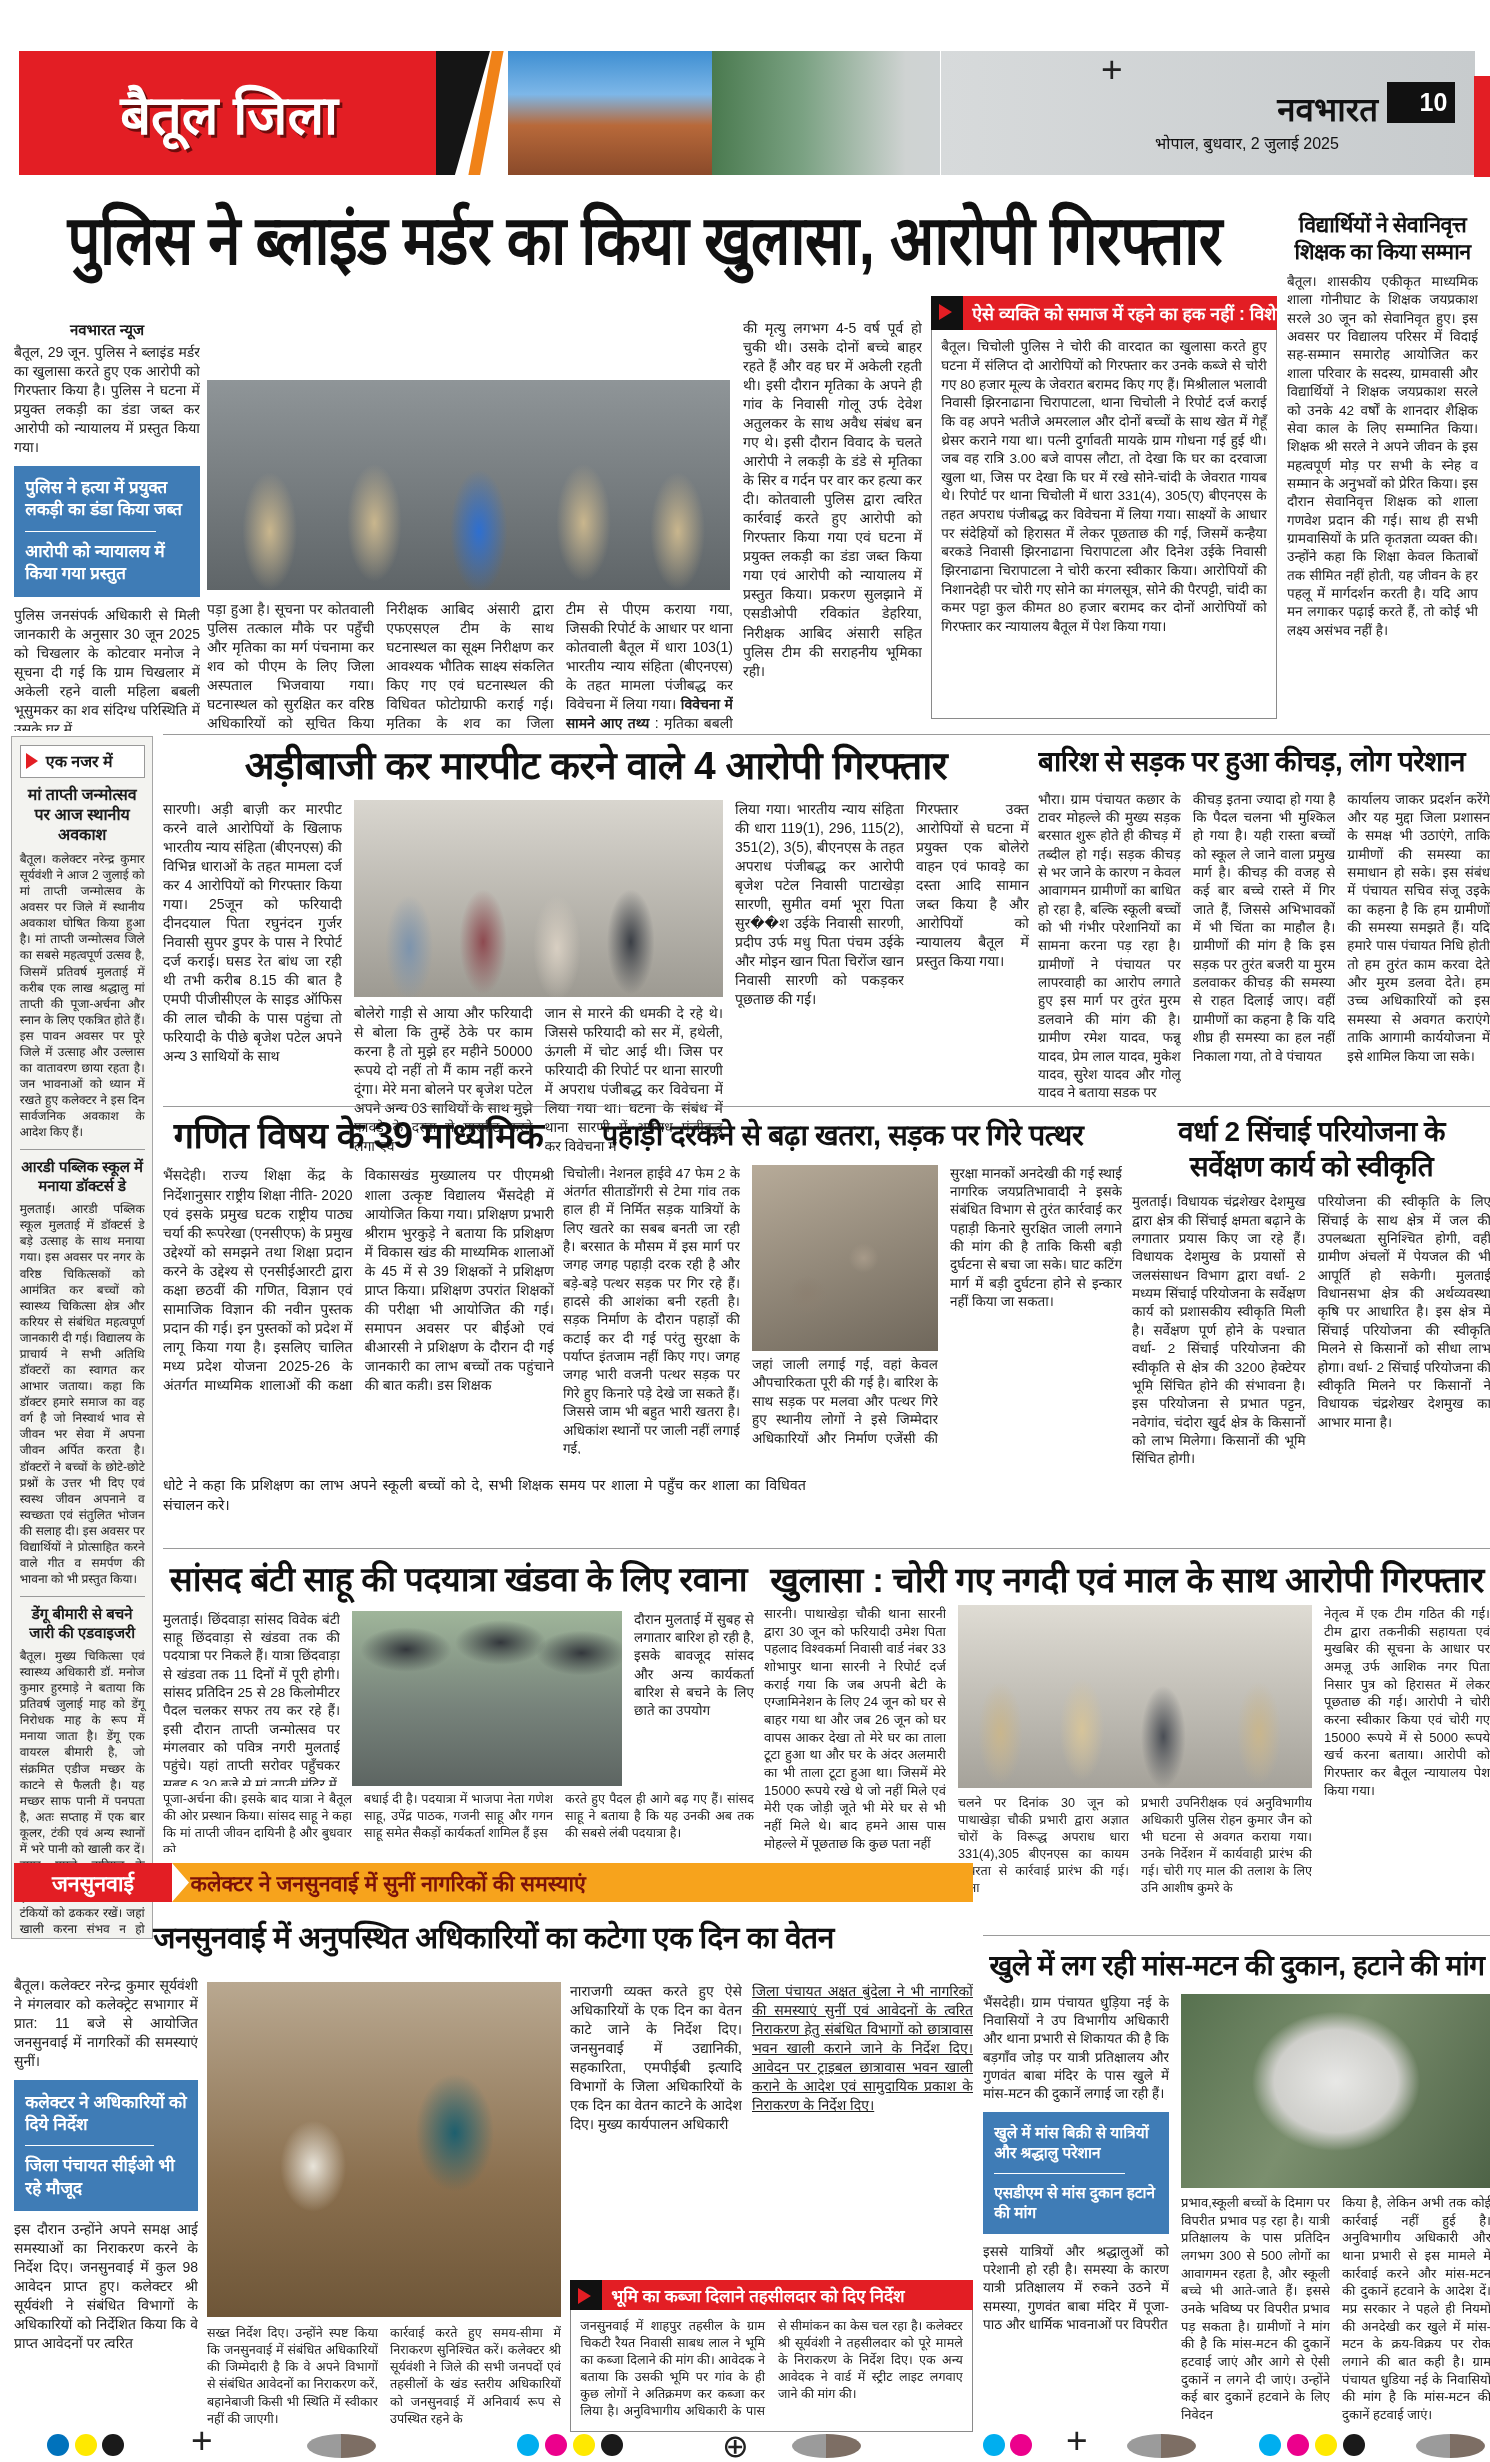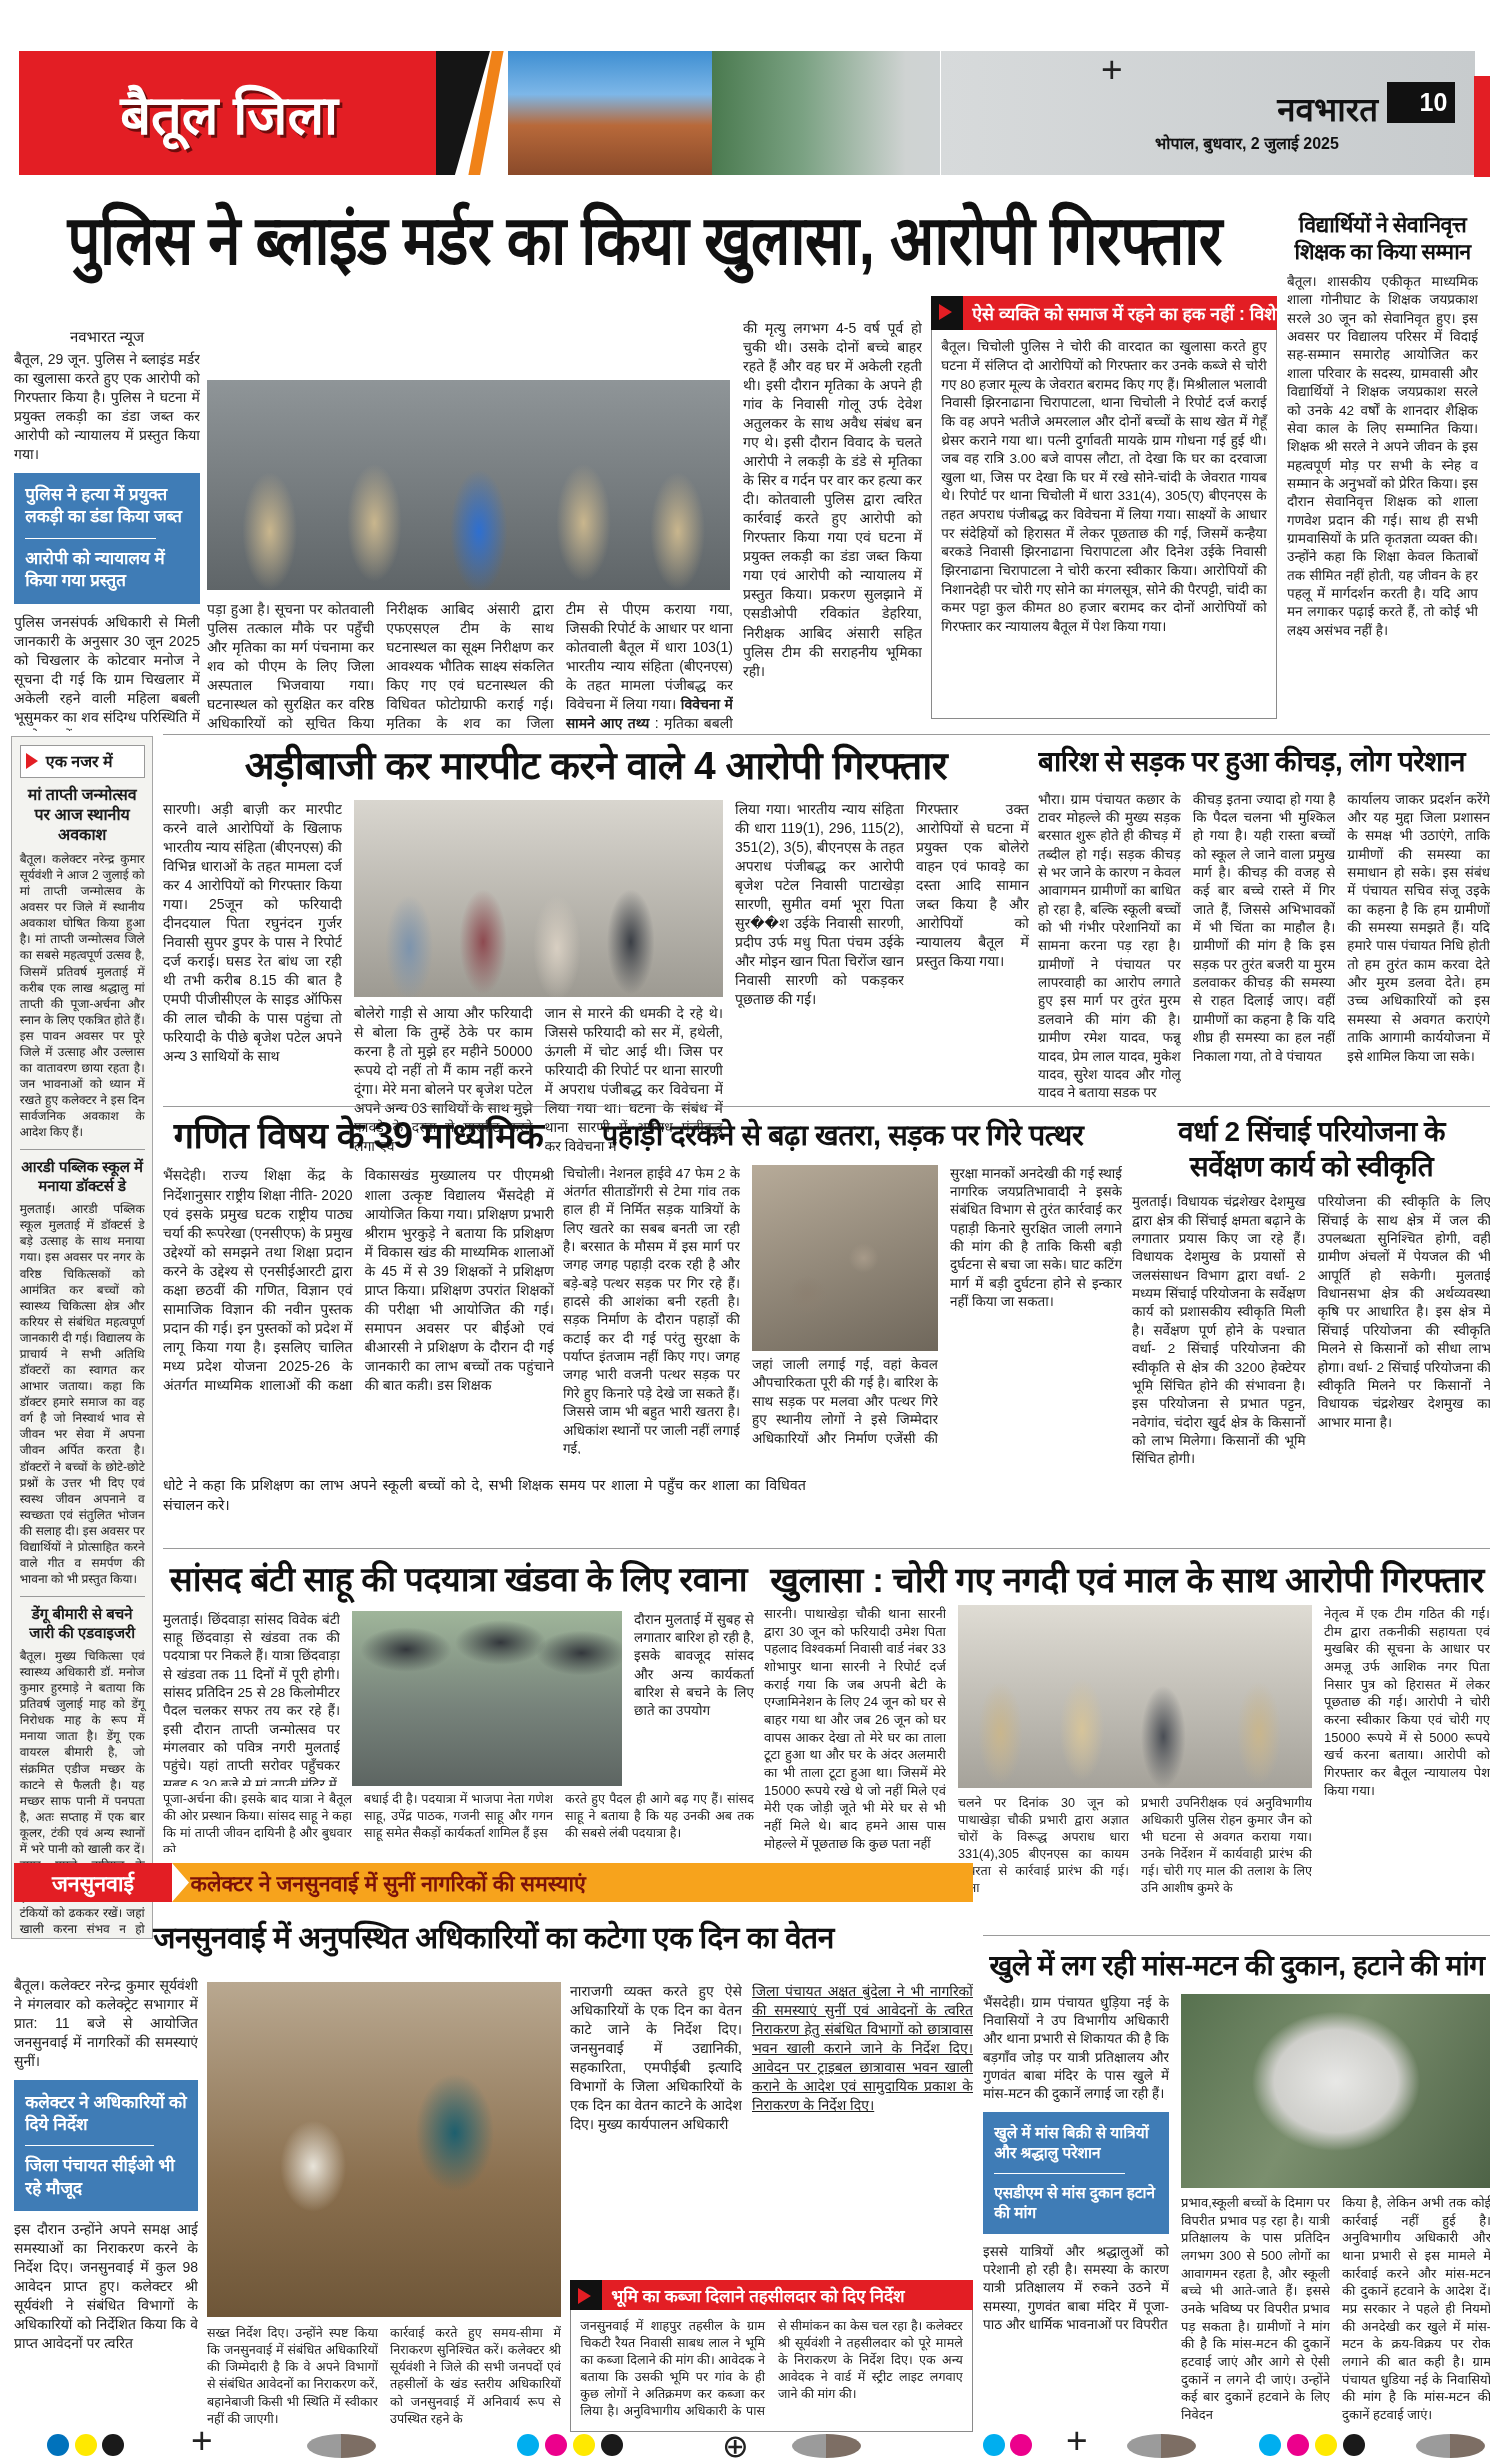--- a/index.html
+++ b/index.html
@@ -62,21 +62,21 @@
   .redbar .bar{flex:1;background:#e31e24;color:#fff;font-weight:bold;font-size:17.7px;
      display:flex;align-items:center;padding:0 9.3px;overflow:hidden;white-space:nowrap;}
   .boxbody{border:1.9px solid #8a8a8a;border-top:none;padding:8.4px 9.3px;background:#fff;}
   .tri{display:inline-block;width:0;height:0;border-left:12px solid #e31e24;
        border-top:8.4px solid transparent;border-bottom:8.4px solid transparent;margin-right:7.5px;}
   .mark-dot{position:absolute;width:22.4px;height:22.4px;border-radius:50%;}
   .mark-ellipse{position:absolute;width:69px;height:24px;border-radius:50%;
       background:linear-gradient(90deg,#9b9b9b 50%,#7d6e64 50%);}
   .mark-cross{position:absolute;font-size:37px;font-weight:300;color:#222;line-height:24px;}
   .hr{position:absolute;border-top:1.4px solid #9a9a9a;}
-  .dateline-bold{font-weight:bold;}
+  .dateline-bold{font-weight:normal;}
 </style>
 </head>
 <body>
 
 <div class="page">
 
   <div class="abs" style="left:18.6px;top:51px;width:421px;height:124px;background:#e31e24;display:flex;align-items:center;justify-content:center;">
     <div style="color:#fff;font-size:54px;font-weight:900;text-shadow:2.8px 2.8px 0 #6d0c0c;">बैतूल जिला</div>
   </div>
   <div class="abs" style="left:436px;top:51px;width:54px;height:124px;background:#151515;clip-path:polygon(0 0,100% 0,35% 100%,0 100%);"></div>
@@ -88,21 +88,21 @@
   <div class="abs" style="left:1248px;top:86px;width:130px;font-size:33px;font-weight:900;color:#111;text-align:right;">नवभारत</div>
   <div class="abs" style="left:1387px;top:82px;width:43px;height:41px;background:#111;color:#fff;display:flex;align-items:center;justify-content:center;padding-left:25px;">
     <span style="font-size:25px;font-weight:bold;">10</span>
   </div>
   <div class="abs dateline-bold" style="left:1155px;top:132px;width:279px;font-size:16px;color:#111;">भोपाल, बुधवार, 2 जुलाई 2025</div>
   <div class="abs" style="left:1474px;top:76px;width:16px;height:101px;background:#e31e24;"></div>
 
   <div class="abs headline nowrap center" style="left:9.3px;top:194px;width:1271px;height:97px;font-size:58px;line-height:93px;transform:scaleY(1.18);">पुलिस ने ब्लाइंड मर्डर का किया खुलासा, आरोपी गिरफ्तार</div>
 
   <div class="abs ovh" style="left:14px;top:319px;width:186px;height:412px;">
-    <div style="font-weight:normal;font-size:15px;text-align:center;margin-bottom:3.7px;margin-top:7px;">नवभारत न्यूज</div>
+    <div style="font-weight:bold;font-size:15px;text-align:center;margin-bottom:3.7px;">नवभारत न्यूज</div>
     <div class="bodytxt">बैतूल, 29 जून. पुलिस ने ब्लाइंड मर्डर का खुलासा करते हुए एक आरोपी को गिरफ्तार किया है। पुलिस ने घटना में प्रयुक्त लकड़ी का डंडा जब्त कर आरोपी को न्यायालय में प्रस्तुत किया गया।</div>
     <div class="bluebox" style="margin:9.3px 0;">
       <div class="bb1">पुलिस ने हत्या में प्रयुक्त लकड़ी का डंडा किया जब्त</div>
       <div class="bbsep"></div>
       <div class="bb1">आरोपी को न्यायालय में किया गया प्रस्तुत</div>
     </div>
     <div class="bodytxt">पुलिस जनसंपर्क अधिकारी से मिली जानकारी के अनुसार 30 जून 2025 को चिखलार के कोटवार मनोज ने सूचना दी गई कि ग्राम चिखलार में अकेली रहने वाली महिला बबली भूसुमकर का शव संदिग्ध परिस्थिति में उसके घर में</div>
   </div>
 
   <div class="abs photo ph-police" style="left:207px;top:380px;width:523px;height:210px;"></div>

